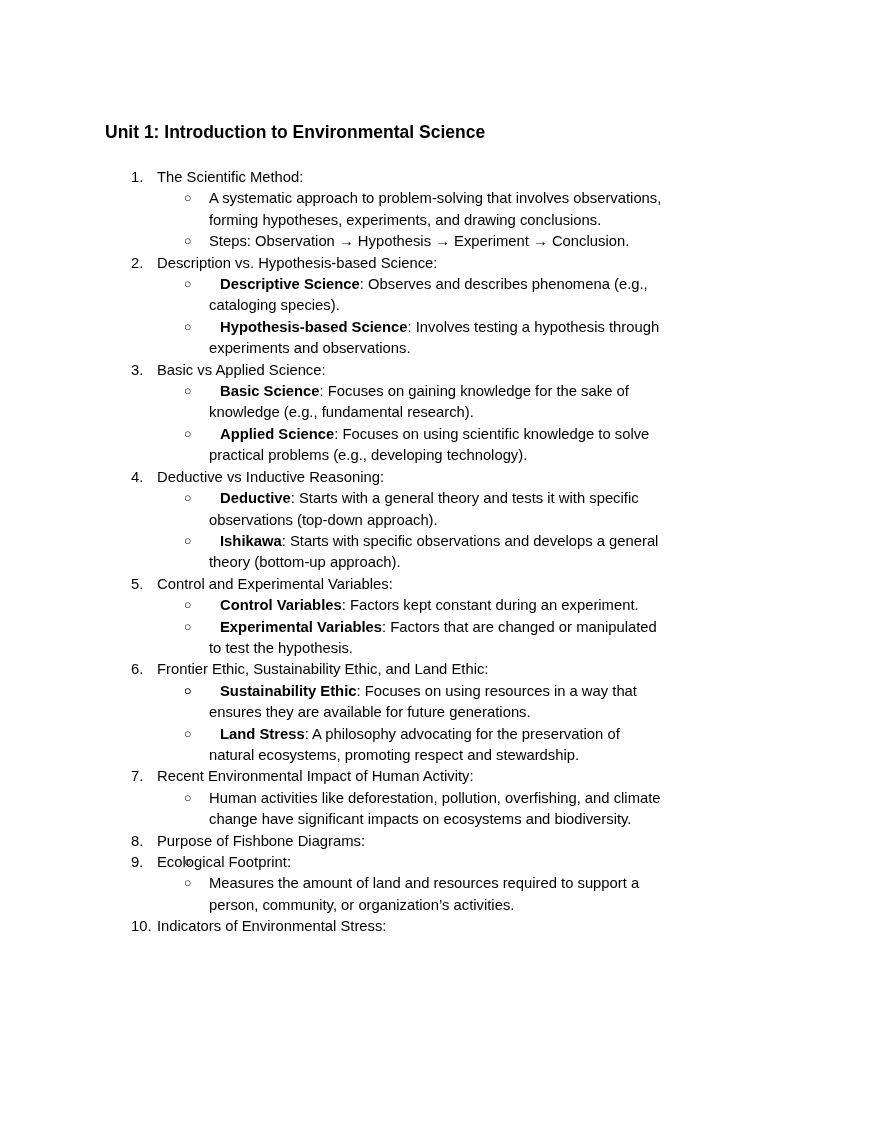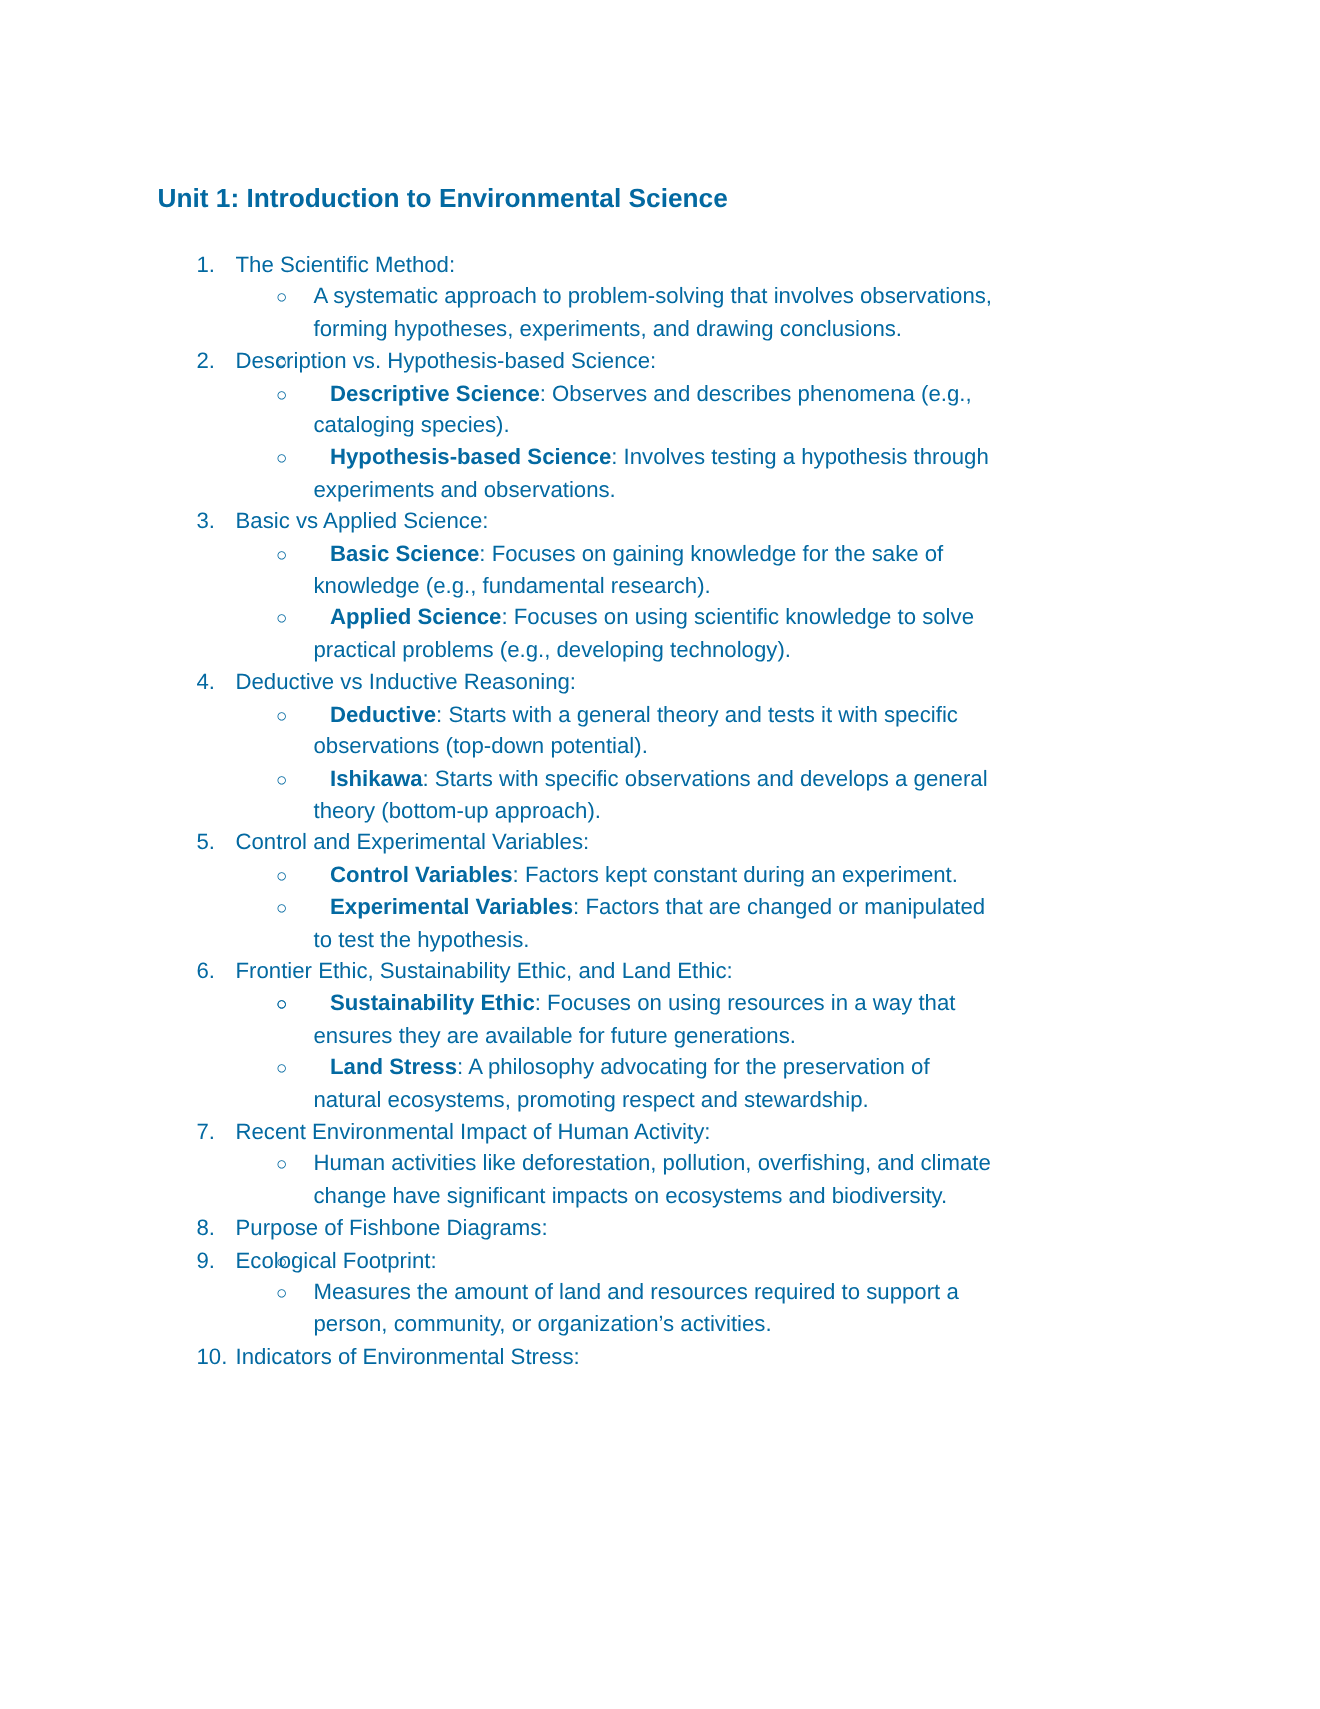--- a/index.html
+++ b/index.html
@@ -5,21 +5,21 @@
   html, body {
     margin: 0;
     padding: 0;
     background: #ffffff;
   }
   .page {
     position: relative;
     width: 763px;
     height: 1139px;
     background: #ffffff;
-    color: #0369a1;
+    color: #000000;
     font-family: "Liberation Sans", "DejaVu Sans", sans-serif;
     overflow: hidden;
     box-sizing: border-box;
   }
   .doc {
     padding: 121px 96px 0 105px;
     box-sizing: border-box;
   }
   .title {
     font-size: 17.5px;
@@ -61,29 +61,29 @@
 </style>
 </head>
 <body>
 
 <div class="page">
   <div class="doc">
     <h1 class="title">Unit 1: Introduction to Environmental Science</h1>
     <div class="list">
         <div class="item"><span class="num">1.</span><span class="itext"><span class="term">The Scientific Method</span><span class="suffix">:</span></span></div>
         <div class="sub"><span class="bullet">○</span><span class="stext"><span class="srest">A systematic approach to problem-solving that involves observations, forming hypotheses, experiments, and drawing conclusions.</span></span></div>
-        <div class="sub"><span class="bullet">○</span></div>
+        <div class="sub"><span class="bullet">○</span><span class="stext"><span class="srest">Steps: Observation → Hypothesis → Experiment → Conclusion.</span></span></div>
         <div class="item"><span class="num">2.</span><span class="itext"><span class="term">Description vs. Hypothesis-based Science</span><span class="suffix">:</span></span></div>
         <div class="sub"><span class="bullet">○</span><span class="stext"><span class="sterm">Descriptive Science</span><span class="srest">: Observes and describes phenomena (e.g., cataloging species).</span></span></div>
         <div class="sub"><span class="bullet">○</span><span class="stext"><span class="sterm">Hypothesis-based Science</span><span class="srest">: Involves testing a hypothesis through experiments and observations.</span></span></div>
         <div class="item"><span class="num">3.</span><span class="itext"><span class="term">Basic vs Applied Science</span><span class="suffix">:</span></span></div>
         <div class="sub"><span class="bullet">○</span><span class="stext"><span class="sterm">Basic Science</span><span class="srest">: Focuses on gaining knowledge for the sake of knowledge (e.g., fundamental research).</span></span></div>
         <div class="sub"><span class="bullet">○</span><span class="stext"><span class="sterm">Applied Science</span><span class="srest">: Focuses on using scientific knowledge to solve practical problems (e.g., developing technology).</span></span></div>
         <div class="item"><span class="num">4.</span><span class="itext"><span class="term">Deductive vs Inductive Reasoning</span><span class="suffix">:</span></span></div>
-        <div class="sub"><span class="bullet">○</span><span class="stext"><span class="sterm">Deductive</span><span class="srest">: Starts with a general theory and tests it with specific observations (top-down potential).</span></span></div>
+        <div class="sub"><span class="bullet">○</span><span class="stext"><span class="sterm">Deductive</span><span class="srest">: Starts with a general theory and tests it with specific observations (top-down approach).</span></span></div>
         <div class="sub"><span class="bullet">○</span><span class="stext"><span class="sterm">Ishikawa</span><span class="srest">: Starts with specific observations and develops a general theory (bottom-up approach).</span></span></div>
         <div class="item"><span class="num">5.</span><span class="itext"><span class="term">Control and Experimental Variables</span><span class="suffix">:</span></span></div>
         <div class="sub"><span class="bullet">○</span><span class="stext"><span class="sterm">Control Variables</span><span class="srest">: Factors kept constant during an experiment.</span></span></div>
         <div class="sub"><span class="bullet">○</span><span class="stext"><span class="sterm">Experimental Variables</span><span class="srest">: Factors that are changed or manipulated to test the hypothesis.</span></span></div>
         <div class="item"><span class="num">6.</span><span class="itext"><span class="term">Frontier Ethic, Sustainability Ethic, and Land Ethic</span><span class="suffix">:</span></span></div>
         <div class="sub"><span class="bullet">○</span></div>
         <div class="sub"><span class="bullet">○</span><span class="stext"><span class="sterm">Sustainability Ethic</span><span class="srest">: Focuses on using resources in a way that ensures they are available for future generations.</span></span></div>
         <div class="sub"><span class="bullet">○</span><span class="stext"><span class="sterm">Land Stress</span><span class="srest">: A philosophy advocating for the preservation of natural ecosystems, promoting respect and stewardship.</span></span></div>
         <div class="item"><span class="num">7.</span><span class="itext"><span class="term">Recent Environmental Impact of Human Activity</span><span class="suffix">:</span></span></div>
         <div class="sub"><span class="bullet">○</span><span class="stext"><span class="srest">Human activities like deforestation, pollution, overfishing, and climate change have significant impacts on ecosystems and biodiversity.</span></span></div>

